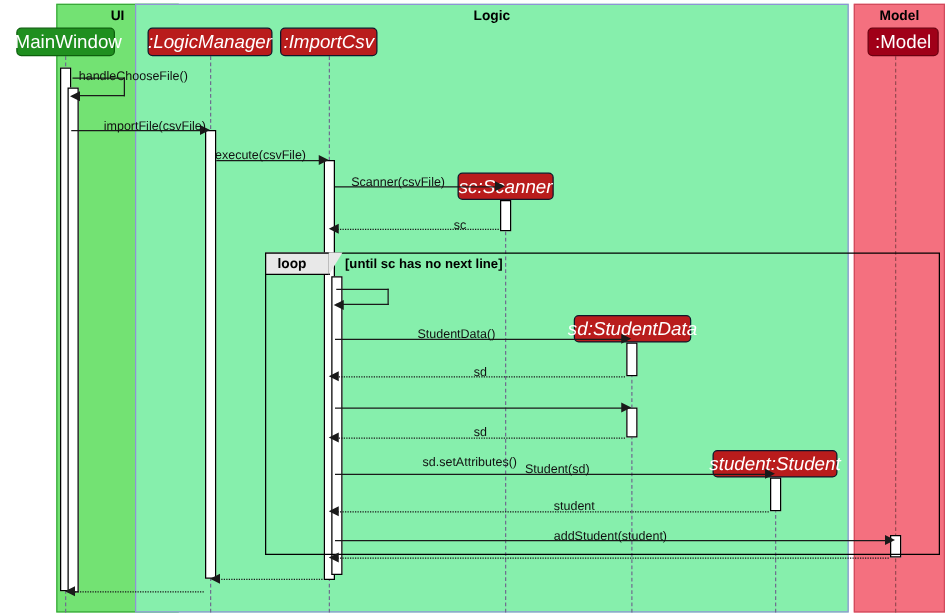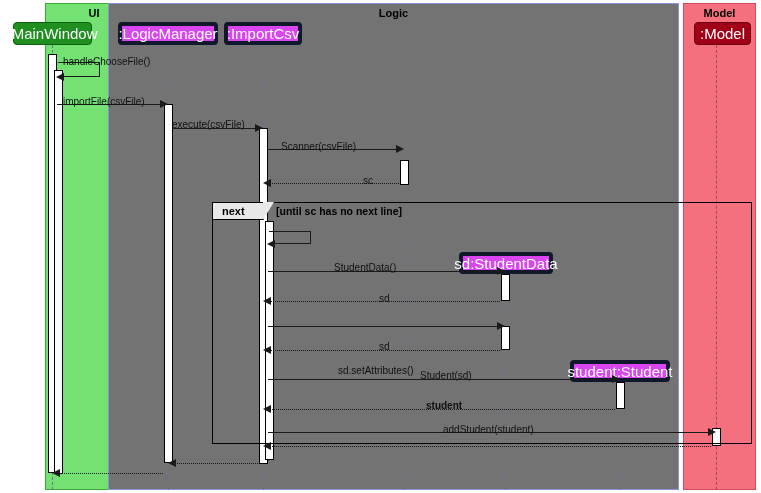--- a/index.html
+++ b/index.html
@@ -4,29 +4,29 @@
 <style>
   html,body{margin:0;padding:0;background:#ffffff;}
   body{width:761px;height:493px;font-family:"Liberation Sans",sans-serif;}
   #canvas{position:relative;width:761px;height:493px;overflow:hidden;background:#ffffff;}
 
   
   .pkg{position:absolute;box-sizing:border-box;}
   .pkg-title{position:absolute;width:100%;text-align:center;font-weight:bold;font-size:11px;color:#000;}
 
   .pkg-ui{background:#73e273;border:1px solid #3aa83a;}
-  .pkg-logic{background:#737373;border:1px solid #8f93d6;}
+  .pkg-logic{background:#86efac;border:1px solid #8f93d6;}
   .pkg-model{background:#f4707f;border:1px solid #d24a5c;}
 
   
   .actor{position:absolute;box-sizing:border-box;display:flex;align-items:center;
          justify-content:center;color:#ffffff;font-size:15px;border-radius:4px;
          white-space:nowrap;}
   .actor-ui{background:#1f8f1f;border:1px solid #0c5f0c;}
-  .actor-logic{background:#d946ef;border:4px solid #0f172a;}
+  .actor-logic{background:#b91c1c;border:1px solid #0f172a;font-style:italic;}
   .actor-model{background:#a00018;border:1px solid #6d0010;}
 
   
   .lifeline{position:absolute;width:0;border-left:1px dashed #6f6f8f;}
   .lifeline.red{border-left-color:#9a4a52;}
 
   
   .act{position:absolute;background:#ffffff;border:1px solid #000000;box-sizing:border-box;}
 
   
@@ -72,34 +72,35 @@
     <div class="act" style="left: 54px; top: 70px; width: 9px; height: 404px;"></div>
     <div class="act" style="left: 164px; top: 104px; width: 9px; height: 359px;"></div>
     <div class="act" style="left: 259px; top: 128px; width: 9px; height: 336px;"></div>
     <div class="act" style="left: 265px; top: 221px; width: 9px; height: 239px;"></div>
     <div class="act" style="left: 400px; top: 160px; width: 9px; height: 25px;"></div>
     <div class="act" style="left: 501px; top: 274px; width: 9px; height: 27px;"></div>
     <div class="act" style="left: 501px; top: 326px; width: 9px; height: 24px;"></div>
     <div class="act" style="left: 616px; top: 382px; width: 9px; height: 27px;"></div>
     <div class="act" style="left: 712px; top: 428px; width: 9px; height: 18px;"></div>
     <div class="frame" style="left: 212px; top: 202px; width: 540px; height: 242px;"></div>
-    <div class="frame-tab" style="left: 212px; top: 202px; width: 52px; height: 18px;">next</div>
+    <div class="frame-tab" style="left: 212px; top: 202px; width: 52px; height: 18px;">loop</div>
     <div class="frame-guard" style="left: 276px; top: 205px;">[until sc has no next line]</div>
     <div class="actor actor-ui" style="left: 13px; top: 22px; width: 79px; height: 23px;">:MainWindow</div>
     <div class="actor actor-logic" style="left: 118px; top: 22px; width: 100px; height: 23px;">:LogicManager</div>
     <div class="actor actor-logic" style="left: 224px; top: 22px; width: 78px; height: 23px;">:ImportCsv</div>
+    <div class="actor actor-logic" style="left: 366px; top: 138px; width: 77px; height: 22px;">sc:Scanner</div>
     <div class="actor actor-logic" style="left: 459px; top: 252px; width: 94px; height: 22px;">sd:StudentData</div>
     <div class="actor actor-logic" style="left: 570px; top: 360px; width: 100px; height: 22px;">student:Student</div>
     <div class="actor actor-model" style="left: 694px; top: 22px; width: 57px; height: 23px;">:Model</div>
     <div class="selfmsg" style="left: 58px; top: 62px; width: 42px; height: 15px;"></div>
     <div class="arrow arrow-l" style="left: 56px; top: 73px;"></div>
     <div class="msg-label" style="left: 63px; top: 56px;">handleChooseFile()</div>
     <div class="msg-line" style="left: 57px; top: 104px; width: 106px;"></div>
     <div class="arrow arrow-r" style="left: 160px; top: 100px;"></div>
-    <div class="msg-label" style="left: 63px; top: 96px;">importFile(csvFile)</div>
+    <div class="msg-label" style="left: 63px; top: 96px; padding-left: 20px;">importFile(csvFile)</div>
     <div class="msg-line" style="left: 173px; top: 128px; width: 85px;"></div>
     <div class="arrow arrow-r" style="left: 255px; top: 124px;"></div>
     <div class="msg-label" style="left: 172px; top: 119px;">execute(csvFile)</div>
     <div class="msg-line" style="left: 268px; top: 149px; width: 131px;"></div>
     <div class="arrow arrow-r" style="left: 396px; top: 145px;"></div>
     <div class="msg-label" style="left: 281px; top: 141px;">Scanner(csvFile)</div>
     <div class="msg-line dashed" style="left: 268px; top: 183px; width: 131px;"></div>
     <div class="arrow arrow-l" style="left: 263px; top: 179px;"></div>
     <div class="msg-label" style="left: 328px; top: 175px; margin-left: 35px;">sc</div>
     <div class="selfmsg" style="left: 269px; top: 231px; width: 42px; height: 13px;"></div>
@@ -114,21 +115,21 @@
     <div class="arrow arrow-r" style="left: 497px; top: 322px;"></div>
     <div class="msg-label" style="left: 338px; top: 317px; margin-top: 48px;">sd.setAttributes()</div>
     <div class="msg-line dashed" style="left: 268px; top: 350px; width: 232px;"></div>
     <div class="arrow arrow-l" style="left: 263px; top: 346px;"></div>
     <div class="msg-label" style="left: 379px; top: 341px;">sd</div>
     <div class="msg-line" style="left: 268px; top: 379px; width: 347px;"></div>
     <div class="arrow arrow-r" style="left: 612px; top: 375px;"></div>
     <div class="msg-label" style="left: 420px; top: 370px;">Student(sd)</div>
     <div class="msg-line dashed" style="left: 268px; top: 409px; width: 347px;"></div>
     <div class="arrow arrow-l" style="left: 263px; top: 405px;"></div>
-    <div class="msg-label" style="left: 426px; top: 400px; font-weight: bold;">student</div>
+    <div class="msg-label" style="left: 443px; top: 400px;">student</div>
     <div class="msg-line" style="left: 268px; top: 432px; width: 443px;"></div>
     <div class="arrow arrow-r" style="left: 708px; top: 428px;"></div>
     <div class="msg-label" style="left: 443px; top: 424px;">addStudent(student)</div>
     <div class="msg-line dashed" style="left: 268px; top: 446px; width: 443px;"></div>
     <div class="arrow arrow-l" style="left: 263px; top: 442px;"></div>
     <div class="msg-line dashed" style="left: 173px; top: 463px; width: 85px;"></div>
     <div class="arrow arrow-l" style="left: 168px; top: 459px;"></div>
     <div class="msg-line dashed" style="left: 57px; top: 473px; width: 106px;"></div>
     <div class="arrow arrow-l" style="left: 52px; top: 469px;"></div>
   </div>

